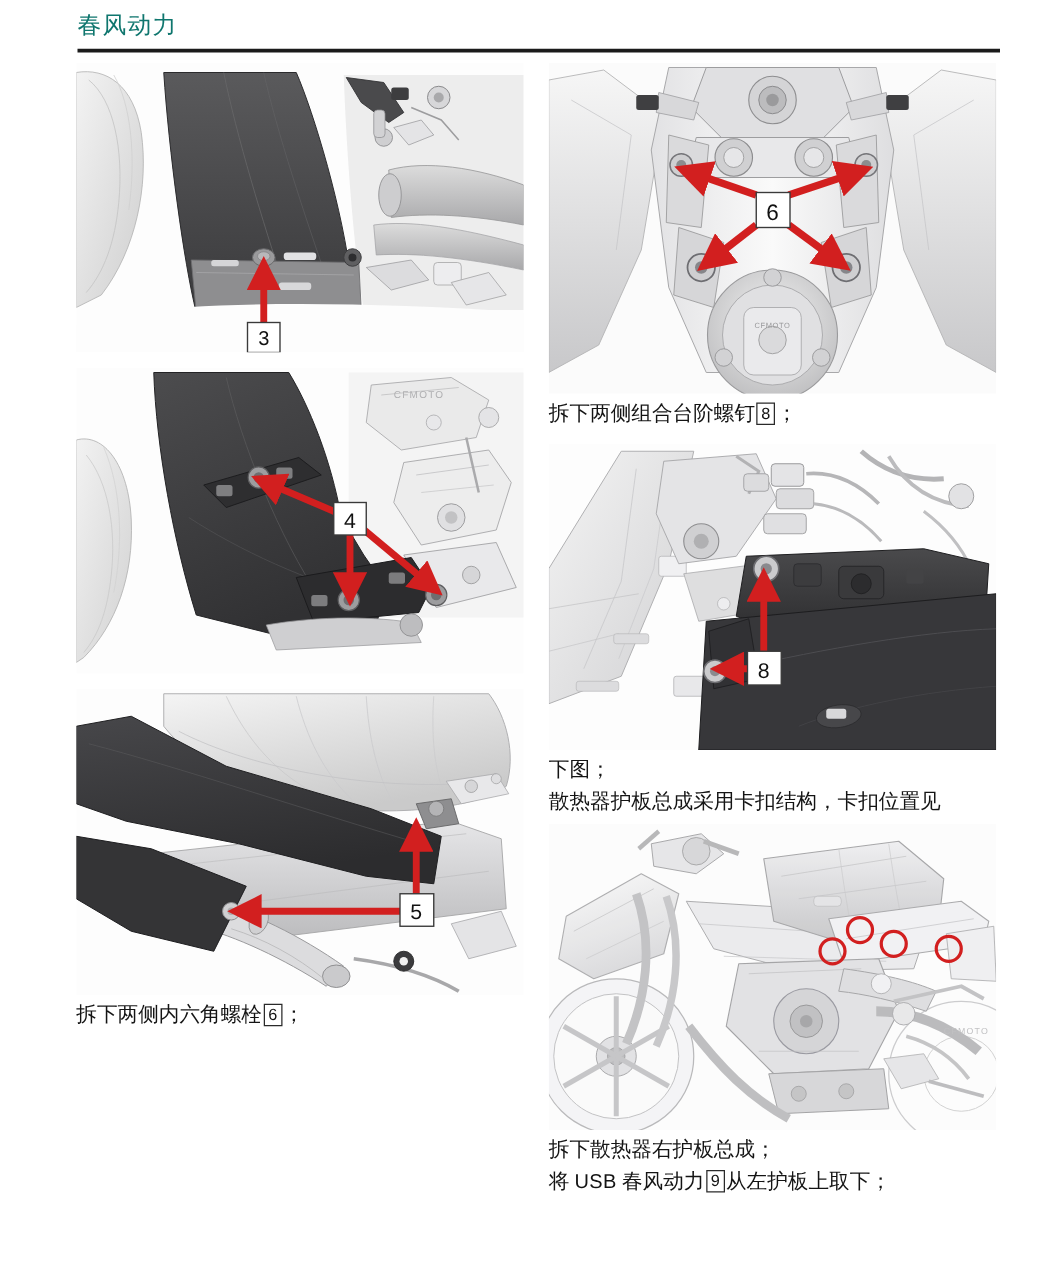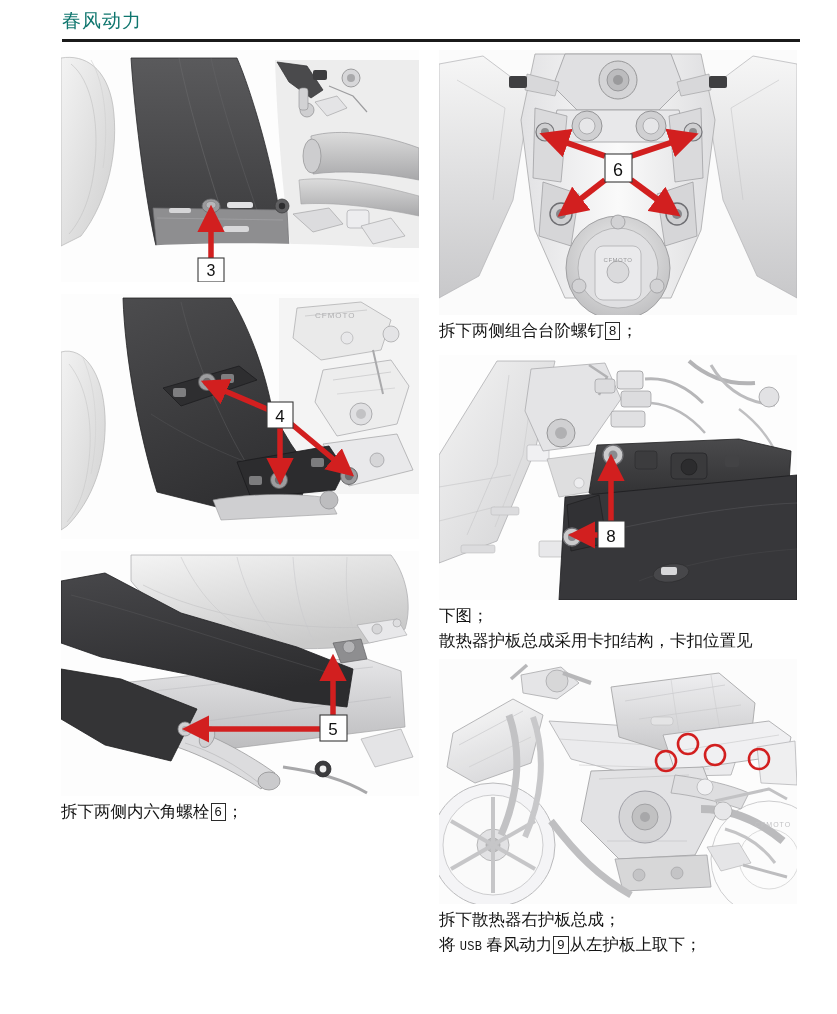--- a/index.html
+++ b/index.html
@@ -77,22 +77,22 @@
     border: 1px solid #2a2a2a;
     font-family: "Liberation Sans", sans-serif;
     font-size: 13px;
     line-height: 14px;
     padding: 1px 3px 1px 3px;
     margin: 0 1px;
     vertical-align: 1px;
     background: #fff;
   }
   .cap-latin {
-    font-family: Liberation Mono, monospace;
-    font-size: 12px;
+    font-family: Liberation Sans, sans-serif;
+    font-size: 16px;
     letter-spacing: .3px;
   }
 </style>
 </head>
 <body>
 
 <div class="page">
 
   <div class="header">
     <div class="header-title">春风动力</div>

